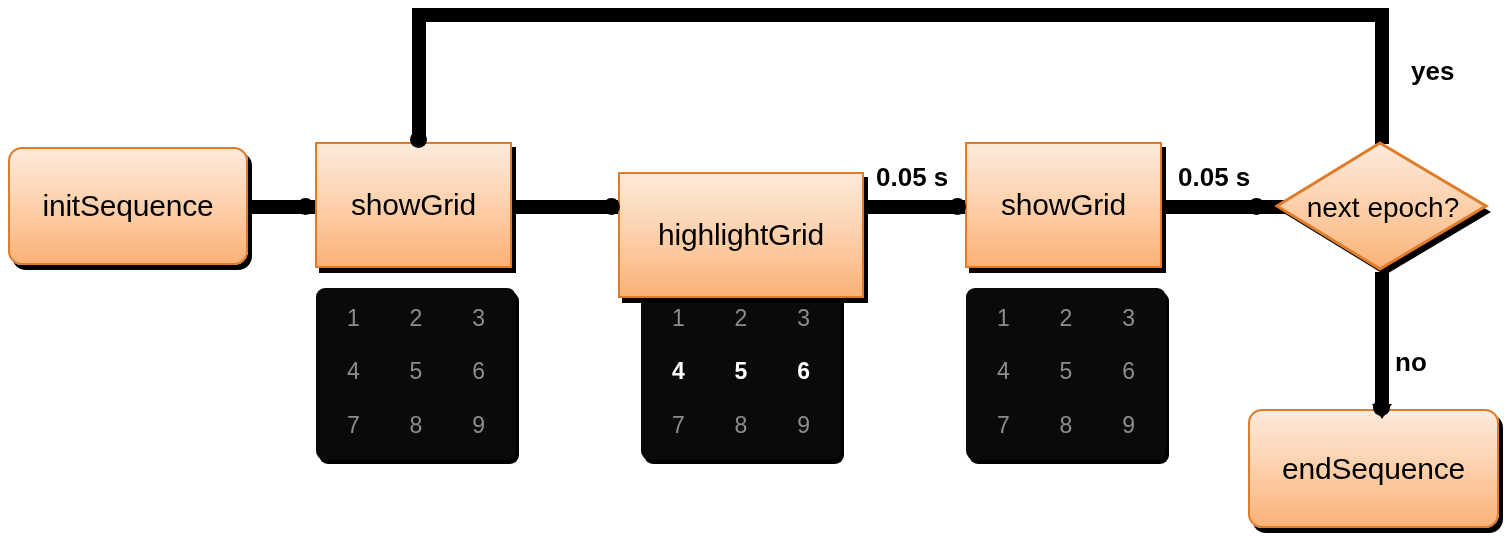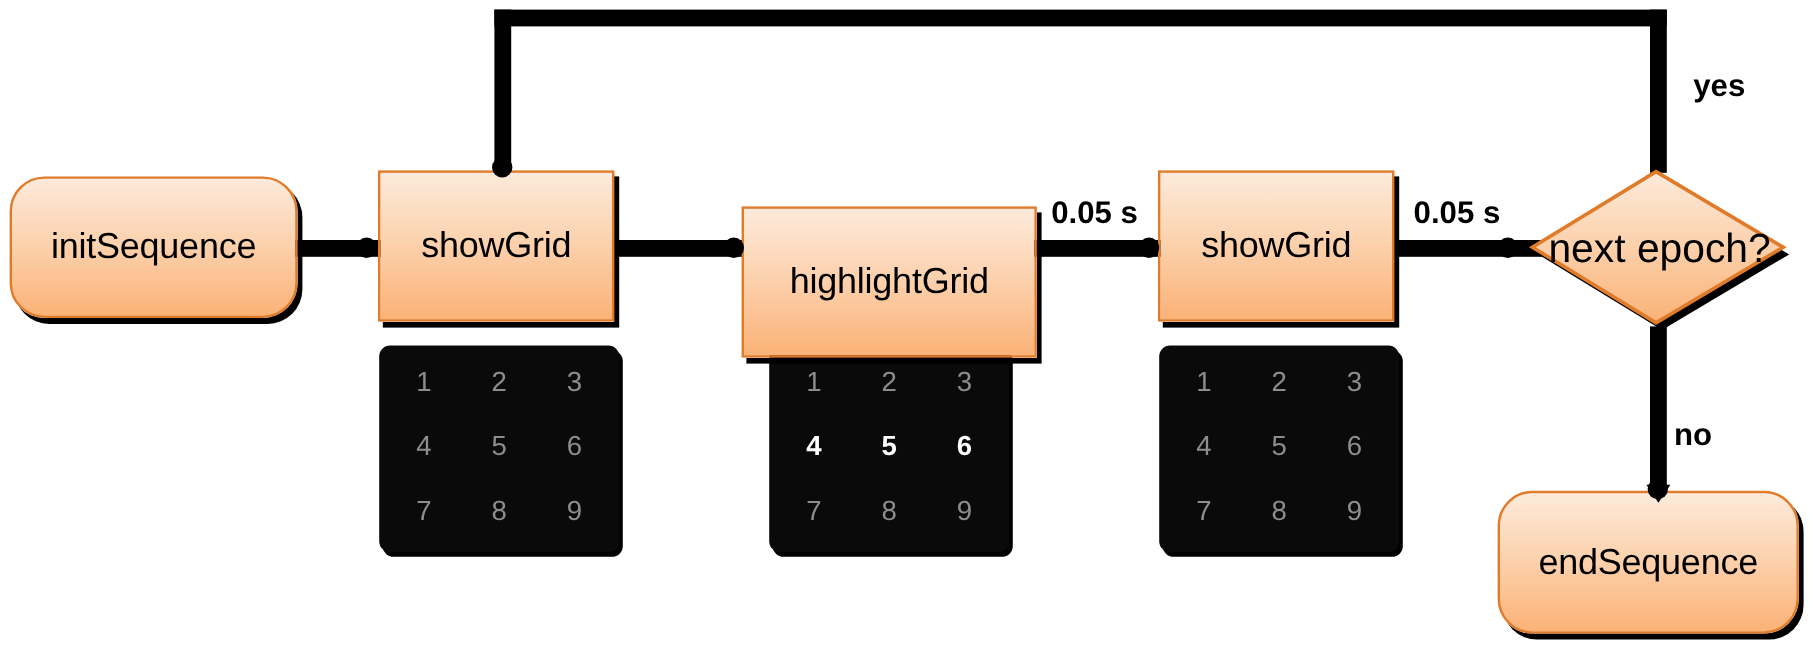--- a/index.html
+++ b/index.html
@@ -28,40 +28,40 @@
     display: flex;
     align-items: center;
     justify-content: center;
     color: #000000;
     font-size: 30px;
     font-family: "Liberation Sans", sans-serif;
     letter-spacing: -0.2px;
     white-space: nowrap;
     z-index: 5;
   }
-  .node.rounded { border-radius: 29px; }
+  .node.rounded { border-radius: 14px; }
 
   
   .diamond-wrap {
     position: absolute;
     z-index: 5;
   }
   .diamond-shape {
     position: absolute;
     inset: 0;
     width: 100%;
     height: 100%;
   }
   .diamond-label {
     position: absolute;
     inset: 0;
     display: flex;
     align-items: center;
     justify-content: center;
-    font-size: 34px;
+    font-size: 28px;
     color: #000000;
     white-space: nowrap;
     font-family: "Liberation Sans", sans-serif;
   }
 
   
   .grid {
     position: absolute;
     background: #0a0a0a;
     border-radius: 9px;

